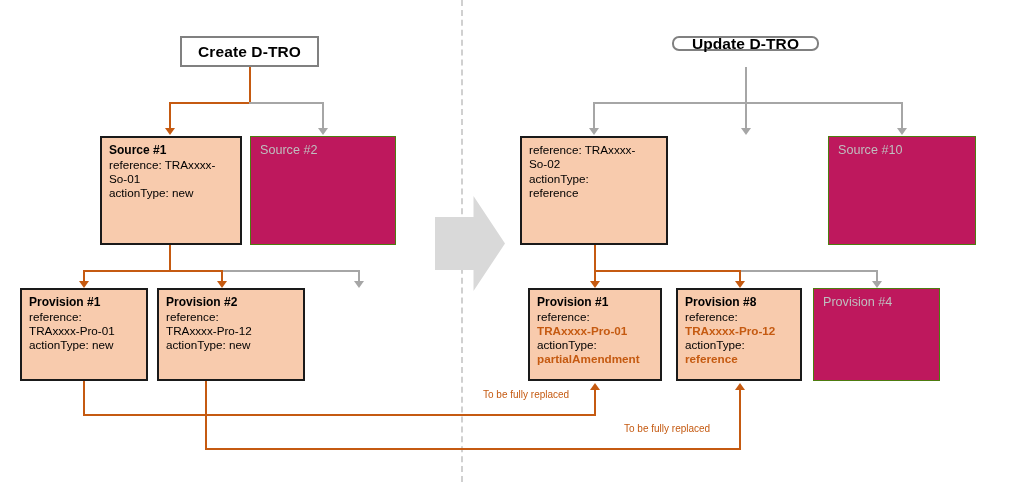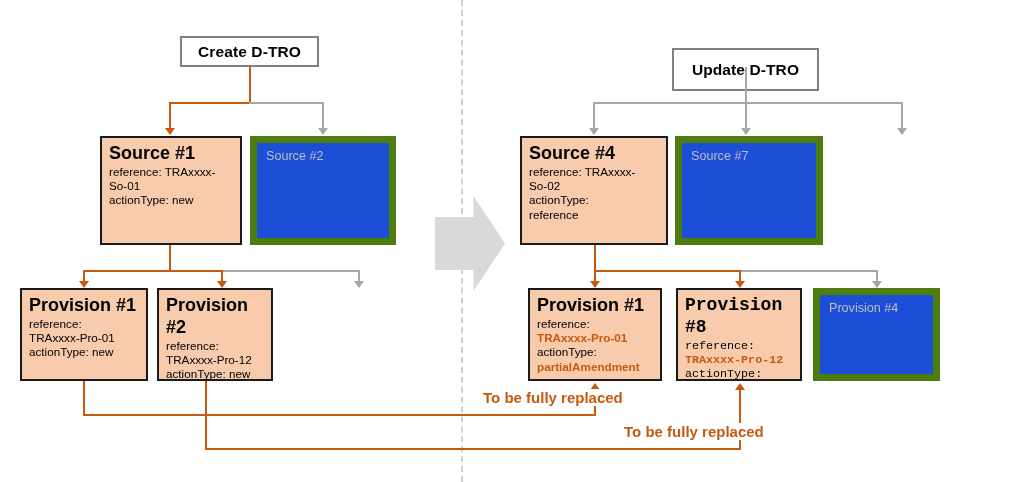--- a/index.html
+++ b/index.html
@@ -39,30 +39,30 @@
     background: #f8cbad;
     border: 2px solid #1a1a1a;
     padding: 5px 6px 4px 7px;
     font-size: 11.7px;
     line-height: 1.22;
     color: #000000;
     overflow: hidden;
   }
   .node .node-title {
     font-weight: bold;
-    font-size: 18px;
+    font-size: 12px;
     display: block;
     margin-bottom: 0px;
   }
   .node .line { display: block; white-space: pre-wrap; }
   .node .hl { color: #c55a11; font-weight: bold; }
 
   .node.ghost {
-    background: #1d4ed8;
-    border: 7px solid #4d7c0f;
+    background: #be185d;
+    border: 1px solid #4d7c0f;
     padding: 6px 12px 4px 9px;
   }
   .node.ghost .node-title {
     font-weight: normal;
     font-size: 12.6px;
     color: #bfbfbf;
   }
 
   
   .ln-h { height: 0; border-top: 2px solid #c55a11; }
@@ -90,22 +90,22 @@
 
   
   .divider {
     border-left: 2px dashed #d0d0d0;
     width: 0;
   }
 
   
   .replace-label {
     color: #c55a11;
-    font-weight: bold;
-    font-size: 15px;
+    font-weight: normal;
+    font-size: 10px;
     white-space: nowrap;
     background: #ffffff;
     padding: 0 2px;
   }
 </style>
 </head>
 <body>
 
 <div id="canvas">
 
@@ -154,56 +154,55 @@
   <div class="abs ln-v grey" style="left:358px; top:270px; height:12px;"></div>
   <div class="abs arrowhead grey" style="left:354px; top:281px;"></div>
 
   <div class="abs node" style="left:20px; top:288px; width:128px; height:93px;">
     <span class="node-title">Provision #1</span>
     <span class="line">reference:</span>
     <span class="line">TRAxxxx-Pro-01</span>
     <span class="line">actionType: new</span>
   </div>
 
-  <div class="abs node" style="left:157px; top:288px; width:116px; height:93px;">
+  <div class="abs node" style="left:157px; top:288px; width:148px; height:93px;">
     <span class="node-title">Provision #2</span>
     <span class="line">reference:</span>
     <span class="line">TRAxxxx-Pro-12</span>
     <span class="line">actionType: new</span>
   </div>
 
 
-  <div class="abs title-box" style="left:672px; top:48px; width:147px; height:43px;">
+  <div class="abs title-box" style="left:672px; top:36px; width:147px; height:15px;border-radius:7px;">
     <span>Update D-TRO</span>
   </div>
 
   <div class="abs ln-v grey" style="left:745px; top:67px; height:36px;"></div>
   <div class="abs ln-h grey" style="left:593px; top:102px; width:310px;"></div>
 
   <div class="abs ln-v grey" style="left:593px; top:102px; height:27px;"></div>
   <div class="abs arrowhead grey" style="left:589px; top:128px;"></div>
 
   <div class="abs ln-v grey" style="left:745px; top:102px; height:27px;"></div>
   <div class="abs arrowhead grey" style="left:741px; top:128px;"></div>
 
   <div class="abs ln-v grey" style="left:901px; top:102px; height:27px;"></div>
   <div class="abs arrowhead grey" style="left:897px; top:128px;"></div>
 
   <div class="abs node" style="left:520px; top:136px; width:148px; height:109px;">
-    <span class="node-title">Source #4</span>
     <span class="line">reference: TRAxxxx-</span>
     <span class="line">So-02</span>
     <span class="line">actionType:</span>
     <span class="line">reference</span>
   </div>
 
-  <div class="abs node ghost" style="left:675px; top:136px; width:148px; height:109px;">
-    <span class="node-title">Source #7</span>
-  </div>
-
+
+  <div class="abs node ghost" style="left:828px; top:136px; width:148px; height:109px;">
+    <span class="node-title">Source #10</span>
+  </div>
 
   <div class="abs ln-v" style="left:594px; top:245px; height:26px;"></div>
   <div class="abs ln-h" style="left:594px; top:270px; width:146px;"></div>
   <div class="abs ln-h grey" style="left:740px; top:270px; width:137px;"></div>
 
   <div class="abs ln-v" style="left:594px; top:270px; height:12px;"></div>
   <div class="abs arrowhead" style="left:590px; top:281px;"></div>
 
   <div class="abs ln-v" style="left:739px; top:270px; height:12px;"></div>
   <div class="abs arrowhead" style="left:735px; top:281px;"></div>
@@ -212,21 +211,21 @@
   <div class="abs arrowhead grey" style="left:872px; top:281px;"></div>
 
   <div class="abs node" style="left:528px; top:288px; width:134px; height:93px;">
     <span class="node-title">Provision #1</span>
     <span class="line">reference:</span>
     <span class="line hl">TRAxxxx-Pro-01</span>
     <span class="line">actionType:</span>
     <span class="line hl">partialAmendment</span>
   </div>
 
-  <div class="abs node" style="left:676px; top:288px; width:126px; height:93px;font-family:Liberation Mono, monospace;">
+  <div class="abs node" style="left:676px; top:288px; width:126px; height:93px;">
     <span class="node-title">Provision #8</span>
     <span class="line">reference:</span>
     <span class="line hl">TRAxxxx-Pro-12</span>
     <span class="line">actionType:</span>
     <span class="line hl">reference</span>
   </div>
 
   <div class="abs node ghost" style="left:813px; top:288px; width:127px; height:93px;">
     <span class="node-title">Provision #4</span>
   </div>

